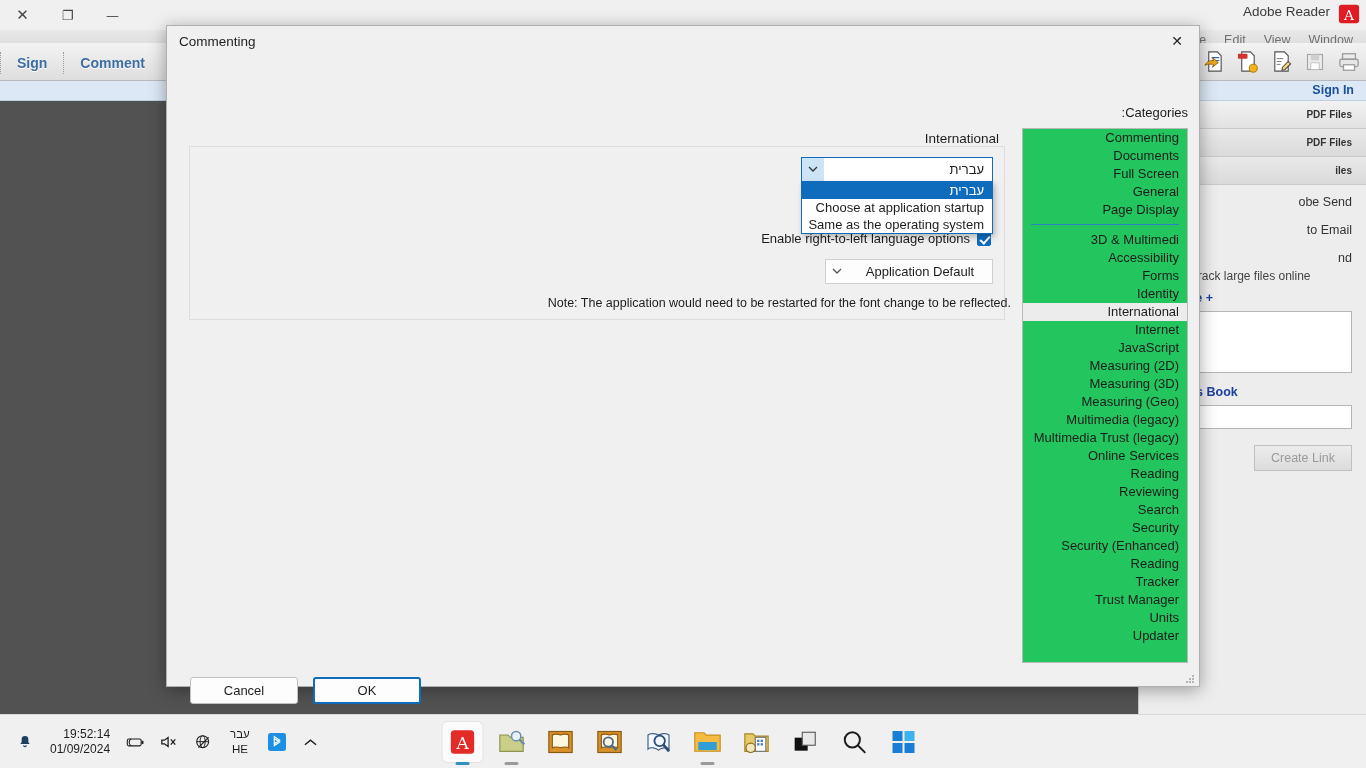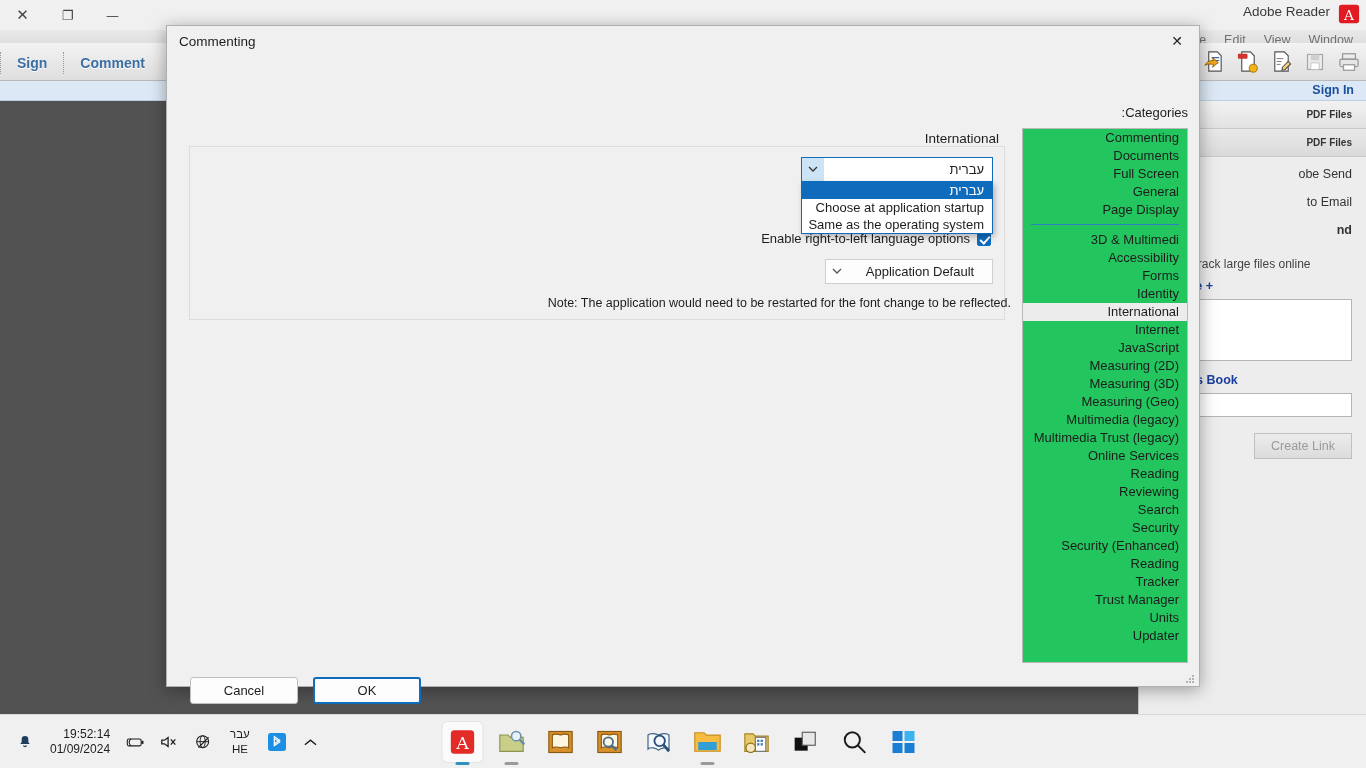--- a/index.html
+++ b/index.html
@@ -86,21 +86,21 @@
   }
   .panel-row {
     height: 28px; line-height: 28px; padding: 0 14px;
     font-size: 10px; font-weight: bold; color: #333;
     background: linear-gradient(#f2f2f2,#e2e2e2);
     border-bottom: 1px solid #c9c9c9;
   }
   .panel-row.sub { background: linear-gradient(#e9e9e9,#dadada); }
   .panel-body { padding: 10px 14px 0 14px; direction: rtl; }
   .panel-line { font-size: 12.5px; color: #333; margin-bottom: 14px; }
-  .panel-line.bold { font-weight: bold; margin-bottom: 20px; }
+  .panel-line.bold { font-weight: normal; margin-bottom: 4px; }
   .panel-note { font-size: 12px; color: #444; margin-bottom: 8px; text-align: center; }
   .panel-link {
     font-size: 12.5px; color: #1a3f9c; font-weight: bold;
     text-align: left; margin-bottom: 6px;
   }
   .panel-box {
     height: 62px; background:#fff; border:1px solid #b5b5b5;
   }
   .panel-btn {
     margin-top: 16px; width: 98px; height: 26px;
@@ -342,20 +342,21 @@
       <div class="cmd-sep"></div>
     </div>
 
     <div id="signin-bar">
       <div id="signin-link">Sign In</div>
     </div>
 
     <div id="reader-panel">
       <div class="panel-row">PDF Files</div>
       <div class="panel-row sub">PDF Files</div>
+      <div class="panel-row sub">iles</div>
       <div class="panel-body">
         <div class="panel-line">obe Send</div>
         <div class="panel-line">to Email</div>
         <div class="panel-line bold">nd</div>
         <div class="panel-note">rack large files online.</div>
         <div class="panel-link">+ Add File</div>
         <div class="panel-box"></div>
         <div class="panel-link" style="margin-top:12px">Address Book</div>
         <div class="panel-box" style="height:24px"></div>
         <div class="panel-btn">Create Link</div>

